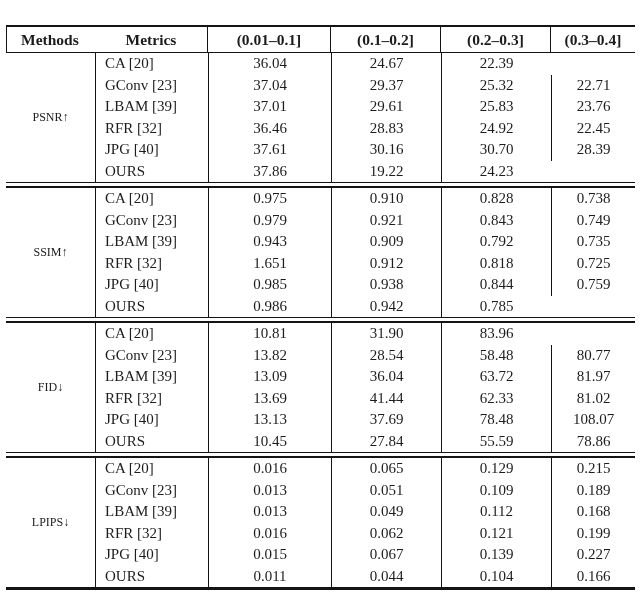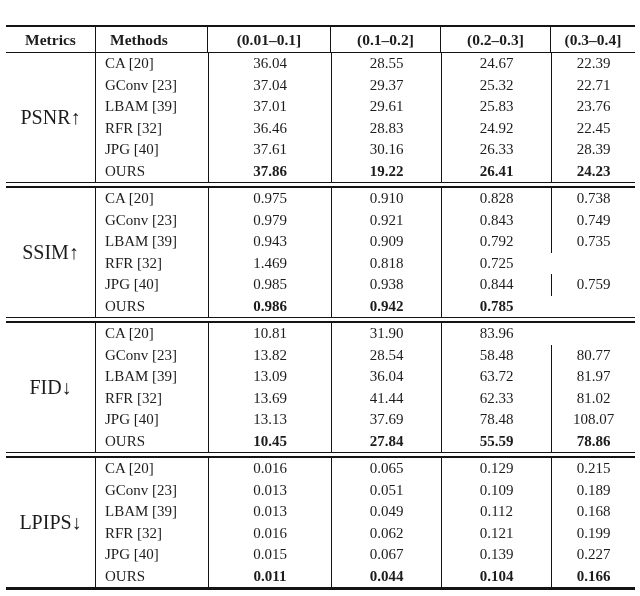--- a/index.html
+++ b/index.html
@@ -42,70 +42,69 @@
 
   
   .tsection {
     display: grid;
     grid-template-columns: 89px 1fr;
   }
   .metric-cell {
     display: flex;
     align-items: center;
     justify-content: center;
-    font-size: 20px;
+    font-size: 12px;
     white-space: nowrap;
   }
   .section-rows {
     border-left: 1px solid #141414;
   }
   .trow {
     display: grid;
     grid-template-columns: 112px 123px 110px 110px 1fr;
     height: 21.5px;
     line-height: 21.5px;
   }
   .method-cell {
     padding-left: 9px;
     white-space: nowrap;
   }
   .value-cell {
     border-left: 1px solid #141414;
     text-align: center;
     white-space: nowrap;
   }
-  .trow.best .value-cell { font-weight: 700; }
+  .trow.best .value-cell { font-weight: 400; }
 
   
   .section-sep {
     height: 3px;
     border-top: 1px solid #141414;
     border-bottom: 2px solid #141414;
   }
 </style>
 </head>
 <body>
 
 <div class="paper-table">
   <div class="header-row">
+    <div class="hcell h-methods vb">Methods</div>
     <div class="hcell">Metrics</div>
-    <div class="hcell h-methods vb">Methods</div>
     <div class="hcell vb">(0.01–0.1]</div>
     <div class="hcell vb">(0.1–0.2]</div>
     <div class="hcell vb">(0.2–0.3]</div>
     <div class="hcell vb">(0.3–0.4]</div>
   </div>
   <div id="sections">
   <section class="tsection">
     <div class="metric-cell">PSNR↑</div>
     <div class="section-rows">
   <div class="trow">
     <div class="method-cell">CA [20]</div>
   <div class="value-cell">36.04</div>
-            <div class="value-cell">28.55</div>
             <div class="value-cell">24.67</div>
             <div class="value-cell">22.39</div>
           </div>
 
   <div class="trow">
     <div class="method-cell">GConv [23]</div>
   <div class="value-cell">37.04</div>
             <div class="value-cell">29.37</div>
             <div class="value-cell">25.32</div>
             <div class="value-cell">22.71</div>
@@ -124,29 +123,28 @@
   <div class="value-cell">36.46</div>
             <div class="value-cell">28.83</div>
             <div class="value-cell">24.92</div>
             <div class="value-cell">22.45</div>
           </div>
 
   <div class="trow">
     <div class="method-cell">JPG [40]</div>
   <div class="value-cell">37.61</div>
             <div class="value-cell">30.16</div>
-            <div class="value-cell">26.33</div>
+            <div class="value-cell">30.70</div>
             <div class="value-cell">28.39</div>
           </div>
 
   <div class="trow best">
     <div class="method-cell">OURS</div>
   <div class="value-cell">37.86</div>
             <div class="value-cell">19.22</div>
-            <div class="value-cell">26.41</div>
             <div class="value-cell">24.23</div>
           </div>
 </div>
   </section>
 <div class="section-sep"></div>
   <section class="tsection">
     <div class="metric-cell">SSIM↑</div>
     <div class="section-rows">
   <div class="trow">
     <div class="method-cell">CA [20]</div>
@@ -167,21 +165,22 @@
   <div class="trow">
     <div class="method-cell">LBAM [39]</div>
   <div class="value-cell">0.943</div>
             <div class="value-cell">0.909</div>
             <div class="value-cell">0.792</div>
             <div class="value-cell">0.735</div>
           </div>
 
   <div class="trow">
     <div class="method-cell">RFR [32]</div>
-  <div class="value-cell">1.469</div>
+  <div class="value-cell">1.651</div>
+            <div class="value-cell">0.912</div>
             <div class="value-cell">0.818</div>
             <div class="value-cell">0.725</div>
           </div>
 
   <div class="trow">
     <div class="method-cell">JPG [40]</div>
   <div class="value-cell">0.985</div>
             <div class="value-cell">0.938</div>
             <div class="value-cell">0.844</div>
             <div class="value-cell">0.759</div>

